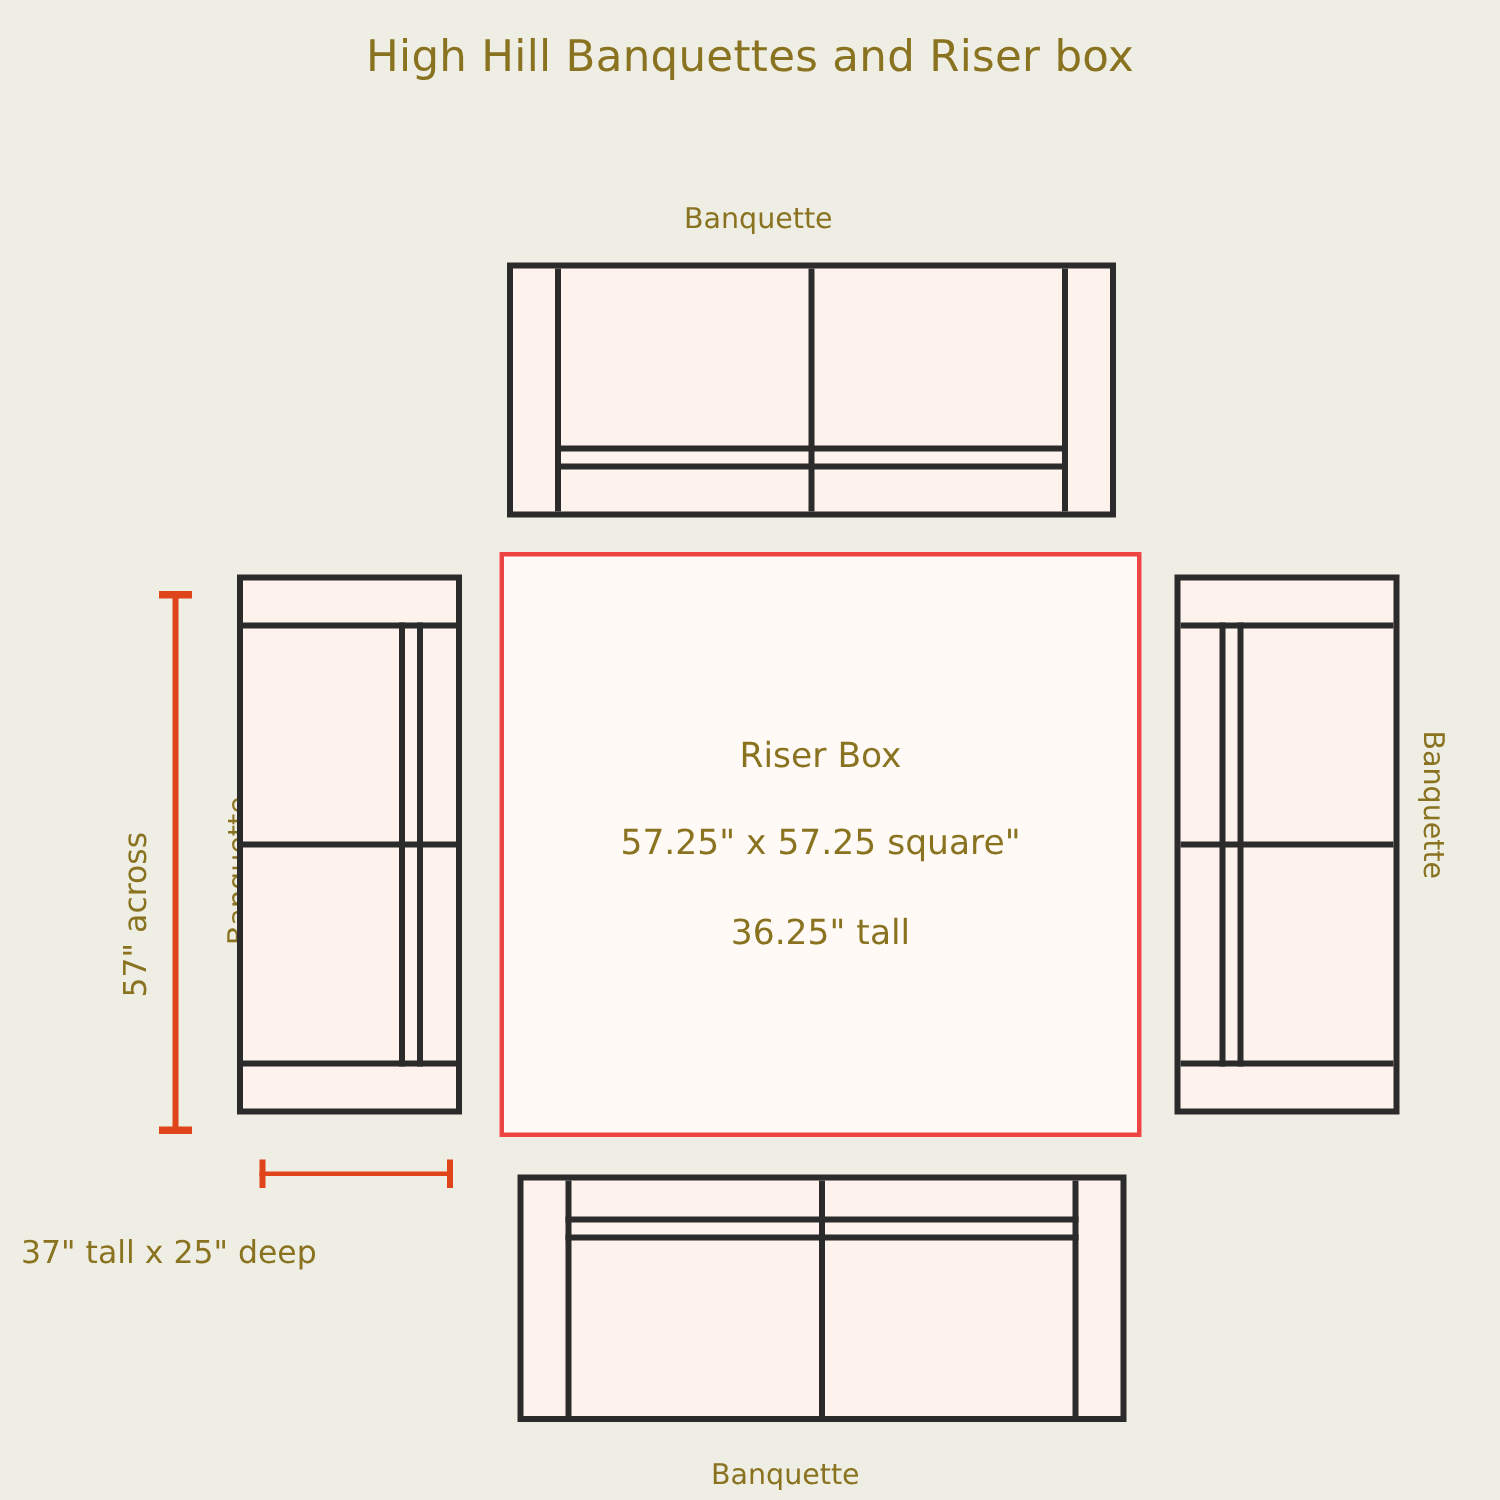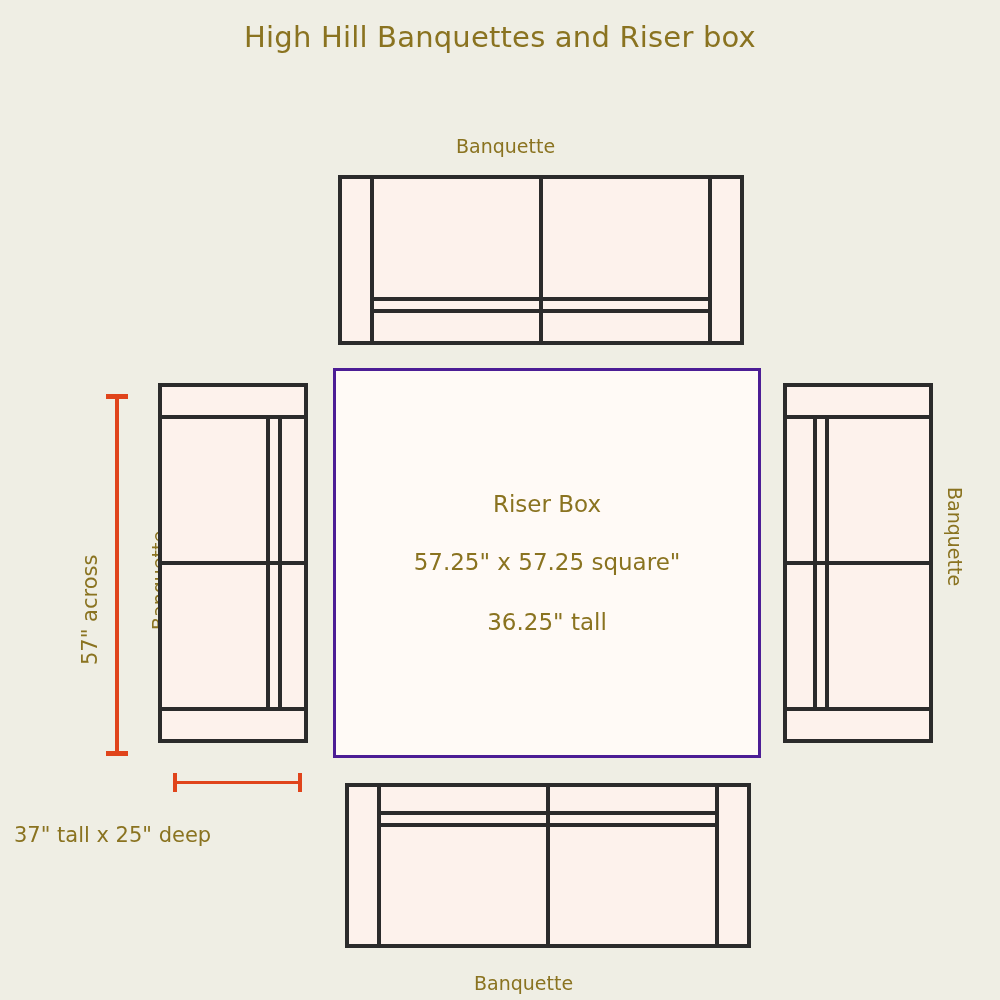--- a/index.html
+++ b/index.html
@@ -38,21 +38,21 @@
   }
 
   
   .riser {
     position: absolute;
     left: 333px;
     top: 368px;
     width: 428px;
     height: 390px;
     background: #fffaf6;
-    border: 3px solid #4c1d95;
+    border: 3px solid #ef4444;
     box-sizing: border-box;
   }
   .riser-text {
     position: absolute;
     left: 0;
     width: 100%;
     text-align: center;
     color: #8a7320;
     font-size: 23px;
   }

